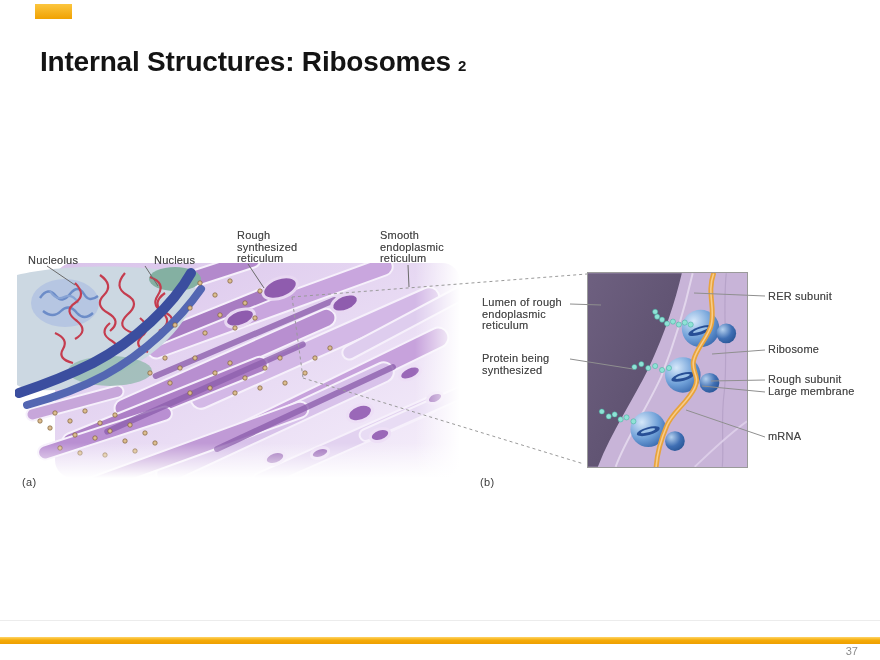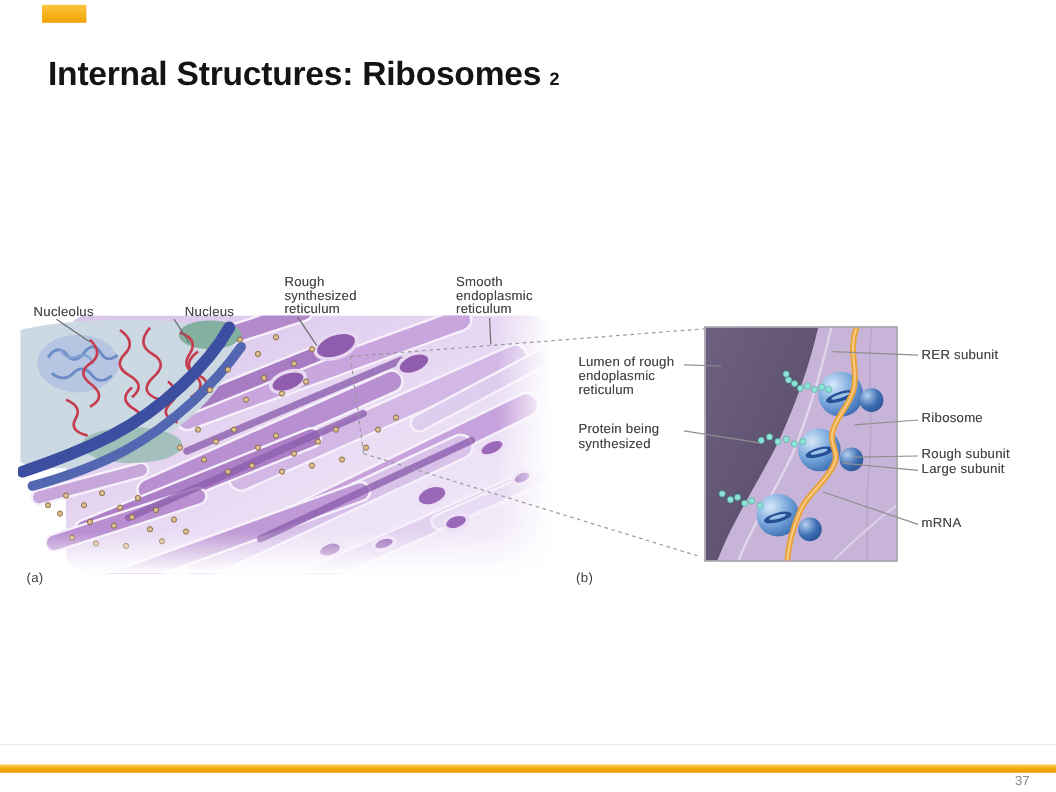--- a/index.html
+++ b/index.html
@@ -355,21 +355,21 @@
 reticulum</div>
 
     <div class="fig-label" style="left:482px;top:69px;">Lumen of rough
 endoplasmic
 reticulum</div>
     <div class="fig-label" style="left:482px;top:125px;">Protein being
 synthesized</div>
     <div class="fig-label" style="left:768px;top:63px;">RER subunit</div>
     <div class="fig-label" style="left:768px;top:116px;">Ribosome</div>
     <div class="fig-label" style="left:768px;top:146px;">Rough subunit</div>
-    <div class="fig-label" style="left:768px;top:158px;">Large subunit</div>
+    <div class="fig-label" style="left:768px;top:158px;">Large membrane</div>
     <div class="fig-label" style="left:768px;top:203px;">mRNA</div>
 
     <div class="fig-caption" style="left:22px;top:248px;">(a)</div>
     <div class="fig-caption" style="left:480px;top:248px;">(b)</div>
   </div>
 
   <div class="divider-line"></div>
   <div class="footer-bar"></div>
   <div class="page-number">37</div>
 

